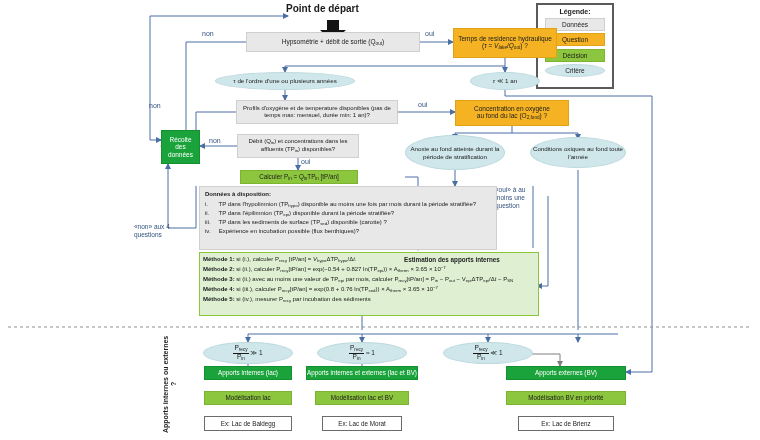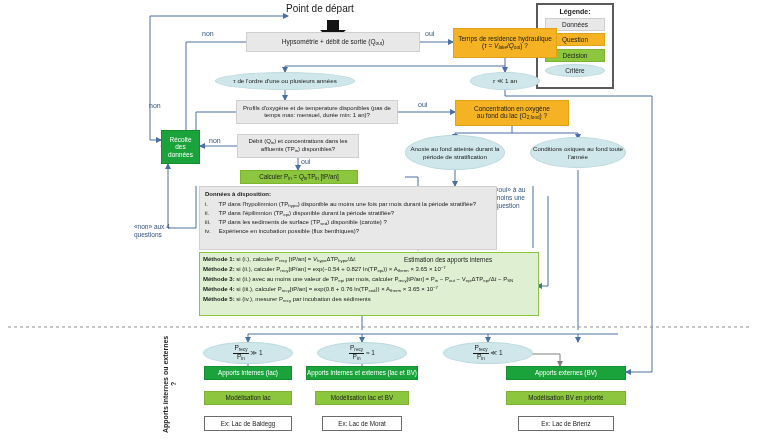--- a/index.html
+++ b/index.html
@@ -10,21 +10,21 @@
         justify-content:center;text-align:center;line-height:1.15;}
   .data{background:#e8e8e8;border:1px solid #cfcfcf;color:#1a1a1a;}
   .question{background:#f5b324;border:1px solid #e0a216;color:#1a1a1a;}
   .decision{background:#19a33a;border:1px solid #149030;color:#fff;}
   .decision2{background:#8cc63e;border:1px solid #7cb32f;color:#1a1a1a;}
   .crit{background:#cfe6ea;border:1px solid #bcd9de;border-radius:50%;color:#1a1a1a;}
   .plain{background:#fff;border:1px solid #6b6b6b;color:#1a1a1a;}
   .calc{background:#8cc63e;border:1px solid #7cb32f;color:#1a1a1a;}
   .greybox{background:#e8e8e8;border:1px solid #cfcfcf;}
   .lbl{position:absolute;color:#31527e;}
-  .ttl{position:absolute;font-weight:normal;}
+  .ttl{position:absolute;font-weight:bold;}
   svg.wires{position:absolute;left:0;top:0;width:760px;height:440px;overflow:visible;}
   .sub{font-size:.72em;vertical-align:-0.25em;}
   .sup{font-size:.72em;vertical-align:0.45em;}
   .it{font-style:italic;}
   .legend{position:absolute;left:536px;top:3px;width:74px;height:82px;
           border:2px solid #5a5a5a;background:#fff;}
   .legend .ttl2{font-size:7px;font-weight:bold;text-align:center;margin-top:3px;}
   .legend .sw{margin:2.5px 7px 0 7px;height:11px;font-size:6.5px;display:flex;
               align-items:center;justify-content:center;}
   .frac{display:inline-block;text-align:center;vertical-align:middle;line-height:1;}

